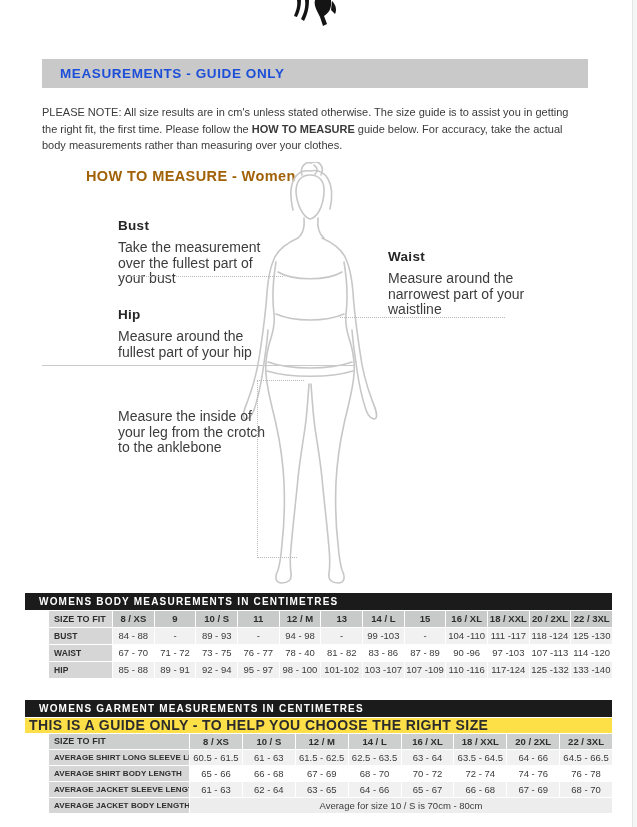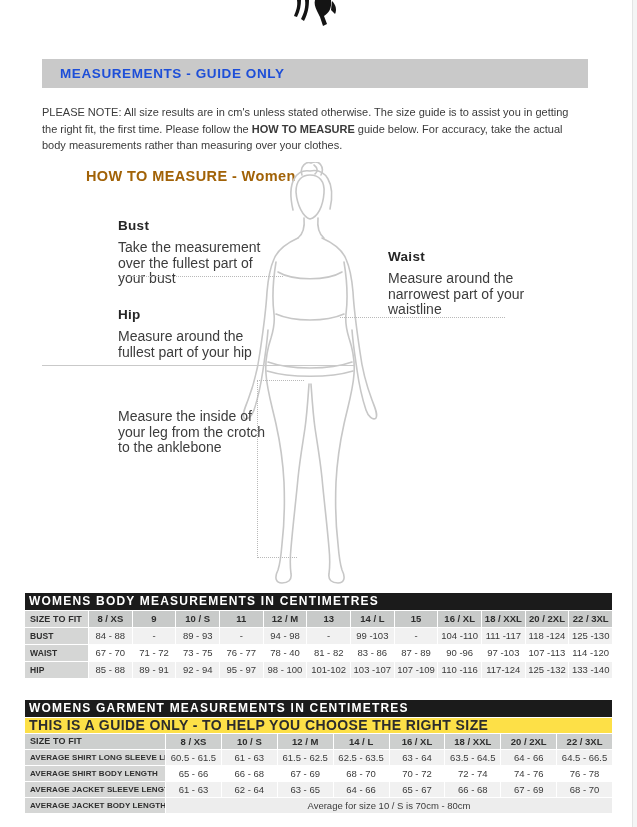--- a/index.html
+++ b/index.html
@@ -34,25 +34,25 @@
   .m-label { position:absolute; }
   .m-label h3 { font-size:13.5px; font-weight:bold; color:#262626; letter-spacing:.3px; margin-bottom:7px; }
   .m-label p { font-size:14px; line-height:15.5px; color:#3c3c3c; }
   .gl { position:absolute; }
   .dot-h { border-top:1.6px dotted #b9b9b9; height:0; }
   .sol-h { border-top:1px solid #c9c9c9; height:0; }
   .dot-v { border-left:1.6px dotted #b9b9b9; width:0; }
 
   
   .tbl { position:absolute; left:25px; width:587px; background:#fff; }
-  .tbl-bar { height:17px; background:#1b1b1b; color:#fff; font-weight:bold; font-size:12px;
-    letter-spacing:1.2px; line-height:17px; padding-left:4px; margin-bottom:1px; }
+  .tbl-bar { height:17px; background:#1b1b1b; color:#fff; font-weight:bold; font-size:10px;
+    letter-spacing:1.2px; line-height:17px; padding-left:14px; margin-bottom:1px; }
   .tbl-sub { height:15px; background:#fde047; color:#2c2c2c; font-weight:bold; font-size:14px;
     letter-spacing:.4px; line-height:15px; padding-left:4px; margin-bottom:1px; }
-  .grid { display:grid; gap:1px; background:#fff; }
+  .grid { display:grid; gap:1px; background:#fff;margin-left:24px; }
   .grid-body { grid-template-columns:63px repeat(12,1fr); }
   .grid-garment { grid-template-columns:140px repeat(8,1fr); }
   .c { height:16px; line-height:16px; font-size:9.5px; text-align:center; color:#3a3a3a;
     white-space:nowrap; overflow:hidden; }
   .grid-garment .c { height:15px; line-height:15px; }
   .h  { background:#c8cac9; font-weight:bold; font-size:9.5px; color:#2d2d2d; }
   .grid-garment .h { background:#cdcfce; }
   .lbl { background:#d5d6d5; text-align:left; padding-left:5px; font-weight:bold;
     font-size:8.5px; color:#2e2e2e; letter-spacing:.1px; }
   .grid-garment .lbl { font-size:8px; }

